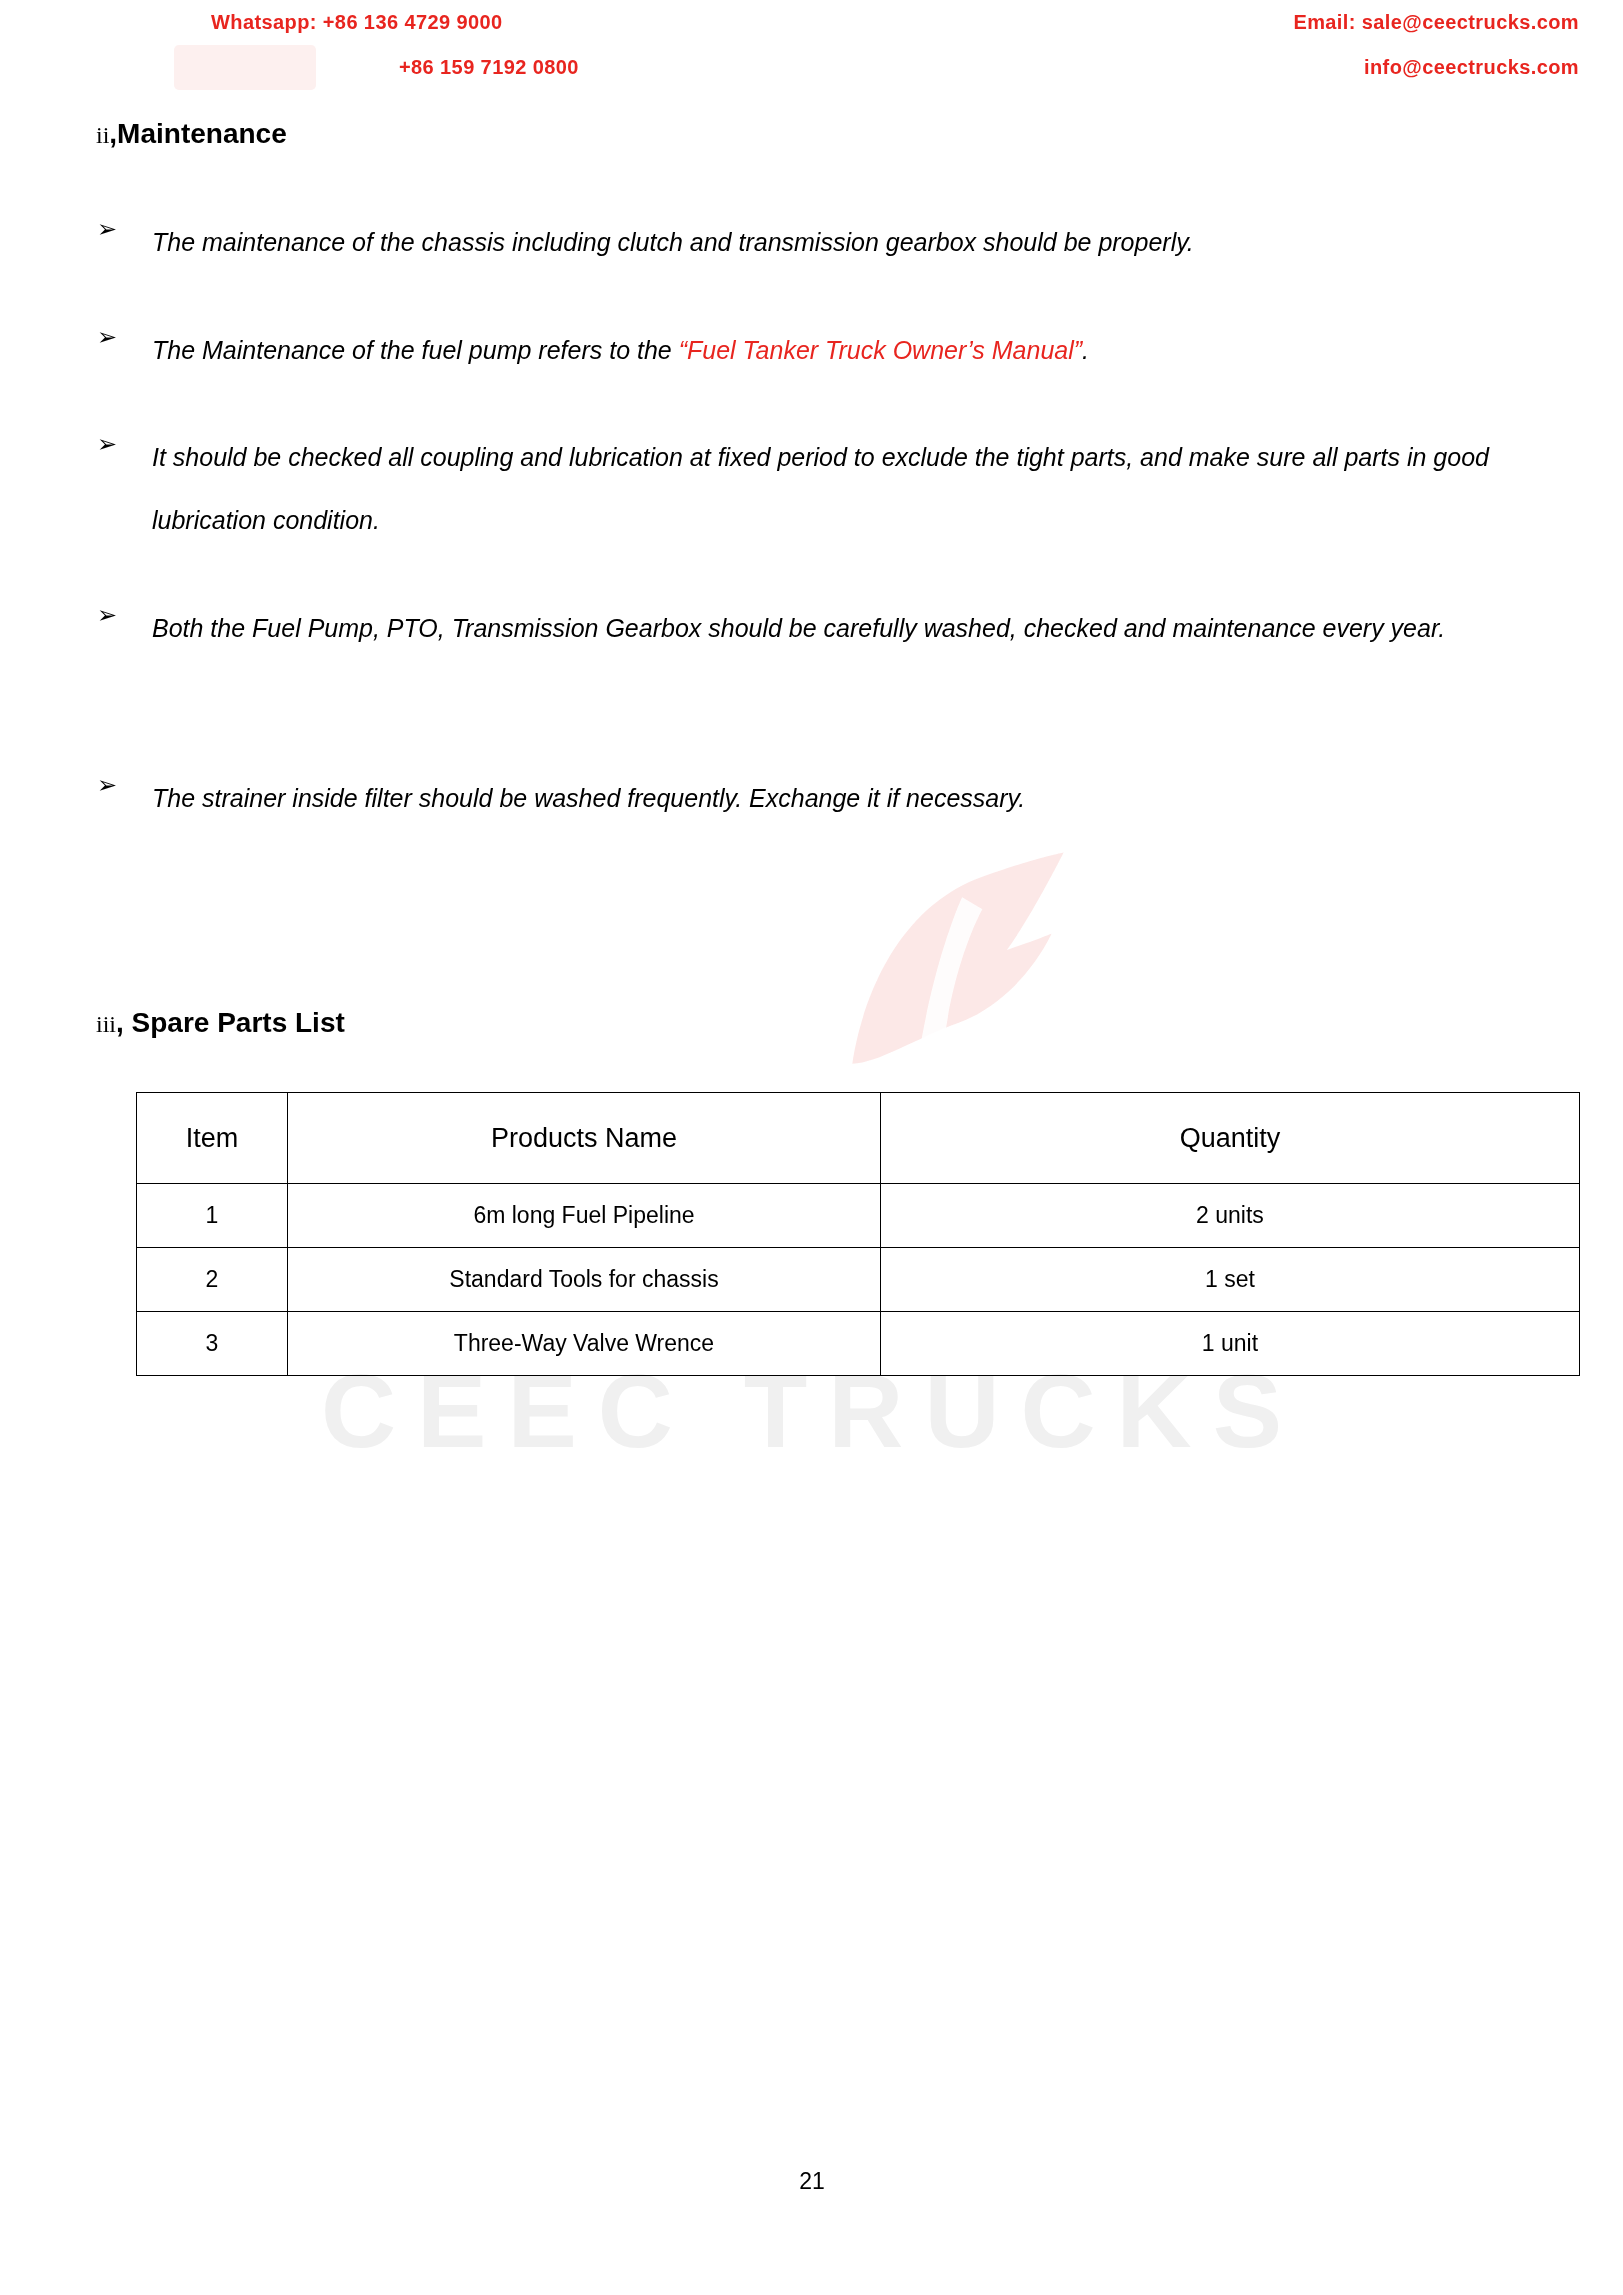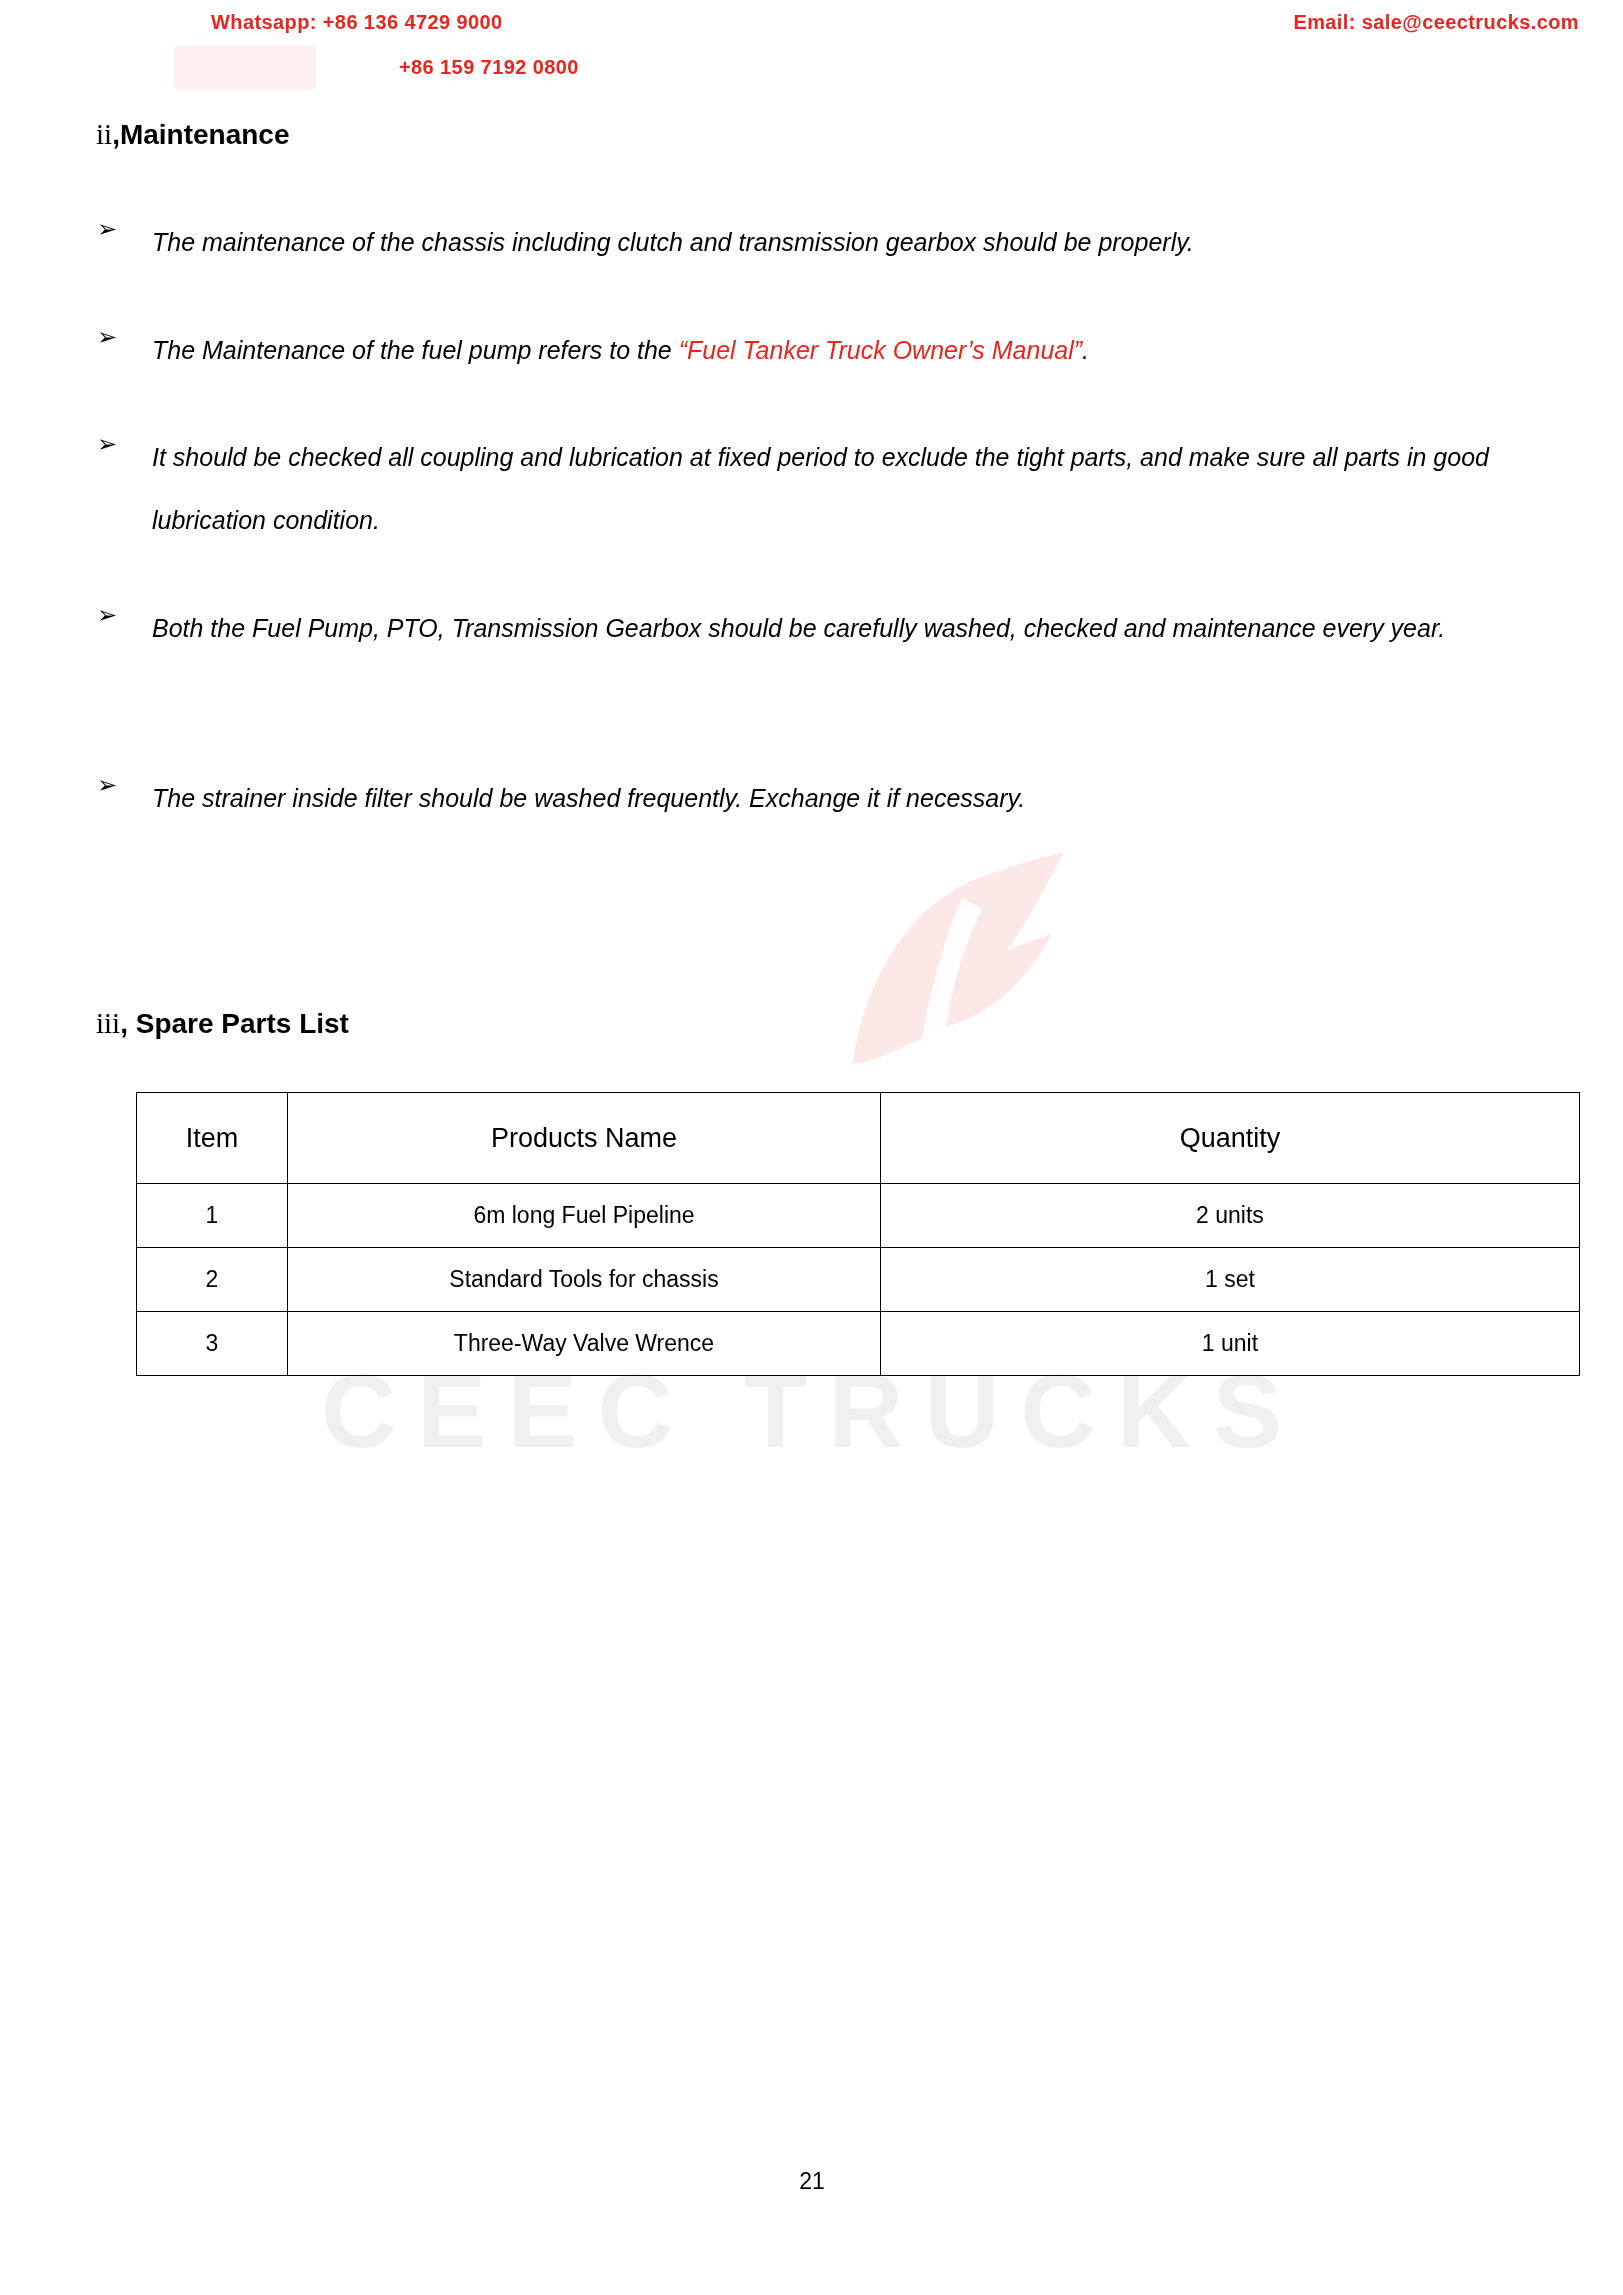--- a/index.html
+++ b/index.html
@@ -109,21 +109,21 @@
     position: absolute;
     font-family: "Liberation Sans", sans-serif;
     font-size: 28px;
     font-weight: bold;
     color: #000;
     white-space: nowrap;
   }
   .sec-heading .roman {
     font-family: "Liberation Serif", serif;
     font-weight: normal;
-    font-size: 29px;
+    font-size: 24px;
   }
 
   .bullet-row {
     position: absolute;
     left: 97px;
     width: 1453px;
     display: flex;
     align-items: flex-start;
   }
   .bullet-mark {
@@ -200,20 +200,21 @@
 <div class="page">
 
   <div class="header">
     <div class="header-logo-ghost"></div>
     <div class="col-left">
       <div class="line">Whatsapp: +86 136 4729 9000</div>
       <div class="line indent">+86 159 7192 0800</div>
     </div>
     <div class="col-right">
       <div class="line">Email: sale@ceectrucks.com</div>
+      <div class="line indent2">info@ceectrucks.com</div>
     </div>
   </div>
 
   <svg class="wm-leaf" viewBox="0 0 330 330">
     <path d="M40 300 C40 300 60 120 200 70 C260 48 300 40 300 40 C300 40 260 120 230 160 C260 150 285 140 285 140 C285 140 250 220 170 250 C120 268 70 300 40 300 Z" fill="#fbe0df" opacity="0.85"></path>
     <path d="M175 95 C175 95 140 170 120 300 L150 300 C160 180 200 110 200 110 Z" fill="#ffffff" opacity="0.9"></path>
   </svg>
 
   <div class="content">
 

